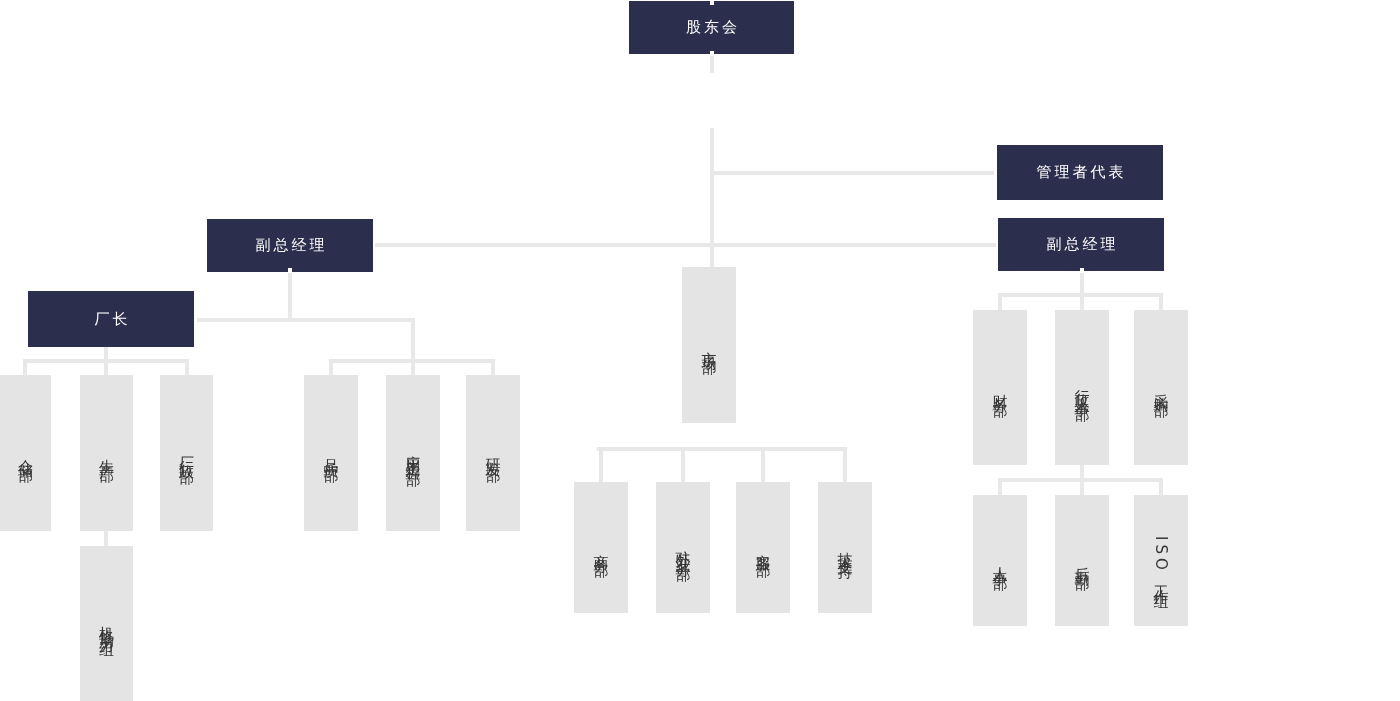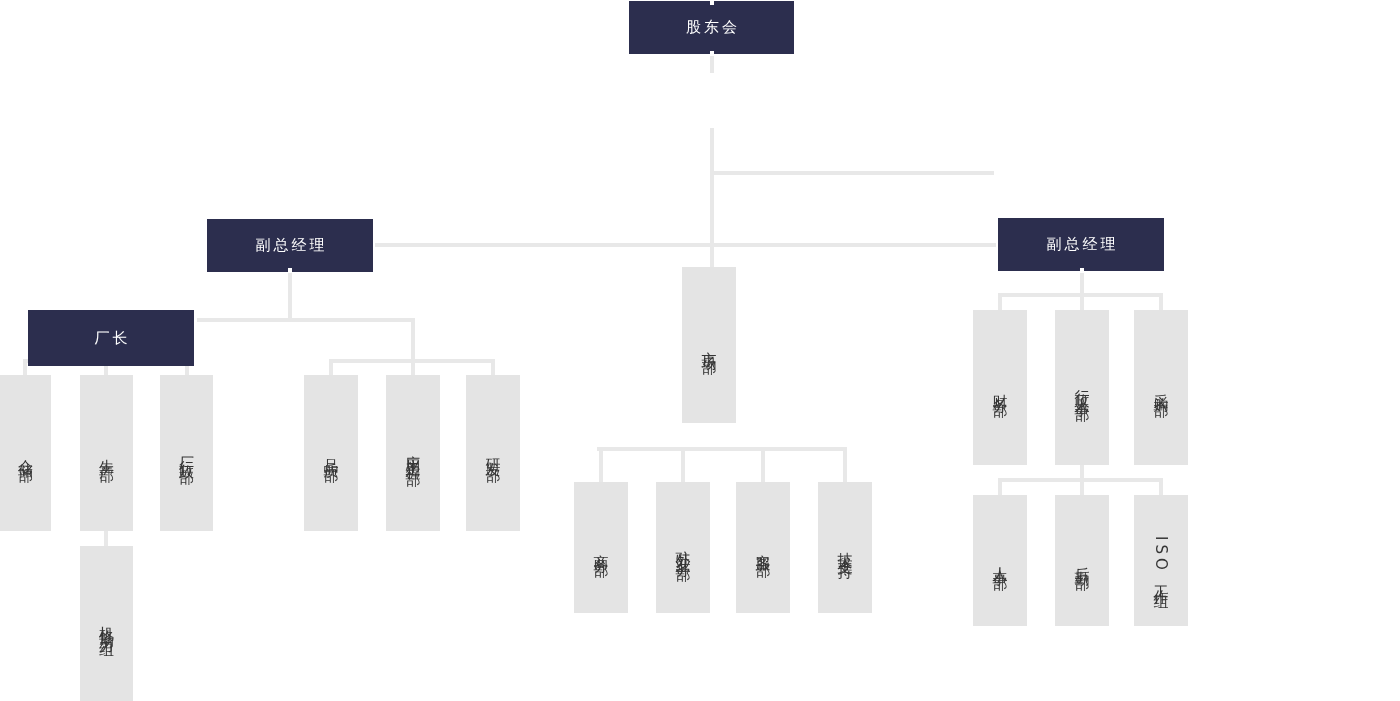--- a/index.html
+++ b/index.html
@@ -80,27 +80,30 @@
     <div class="line" style="left: 998px; top: 293px; width: 165px; height: 4px; background: rgb(232, 232, 232);"></div>
     <div class="line" style="left: 998px; top: 295px; width: 4px; height: 15px; background: rgb(232, 232, 232);"></div>
     <div class="line" style="left: 1159px; top: 295px; width: 4px; height: 15px; background: rgb(232, 232, 232);"></div>
     <div class="line" style="left: 1080px; top: 465px; width: 4px; height: 30px; background: rgb(232, 232, 232);"></div>
     <div class="line" style="left: 998px; top: 478px; width: 165px; height: 4px; background: rgb(232, 232, 232);"></div>
     <div class="line" style="left: 998px; top: 480px; width: 4px; height: 15px; background: rgb(232, 232, 232);"></div>
     <div class="line" style="left: 1159px; top: 480px; width: 4px; height: 15px; background: rgb(232, 232, 232);"></div>
     <div class="node dark" style="left: 629px; top: 1px; width: 165px; height: 53px; background: rgb(44, 46, 78);">
       <span class="label">股东会</span>
     </div>
+    <div class="node dark" style="left: 997px; top: 145px; width: 166px; height: 55px; background: rgb(44, 46, 78);">
+      <span class="label">管理者代表</span>
+    </div>
     <div class="node dark" style="left: 207px; top: 219px; width: 166px; height: 53px; background: rgb(44, 46, 78);">
       <span class="label">副总经理</span>
     </div>
     <div class="node dark" style="left: 998px; top: 218px; width: 166px; height: 53px; background: rgb(44, 46, 78);">
       <span class="label">副总经理</span>
     </div>
-    <div class="node dark" style="left: 28px; top: 291px; width: 166px; height: 56px; background: rgb(44, 46, 78); margin-top: 19px;">
+    <div class="node dark" style="left: 28px; top: 291px; width: 166px; height: 56px; background: rgb(44, 46, 78);">
       <span class="label">厂长</span>
     </div>
     <div class="node light" style="left: 0px; top: 375px; width: 51px; height: 156px; background: rgb(228, 228, 228);">
       <span class="label">仓储部</span>
     </div>
     <div class="node light" style="left: 80px; top: 375px; width: 53px; height: 156px; background: rgb(228, 228, 228);">
       <span class="label">生产部</span>
     </div>
     <div class="node light" style="left: 160px; top: 375px; width: 53px; height: 156px; background: rgb(228, 228, 228);">
       <span class="label">厂行政部</span>

